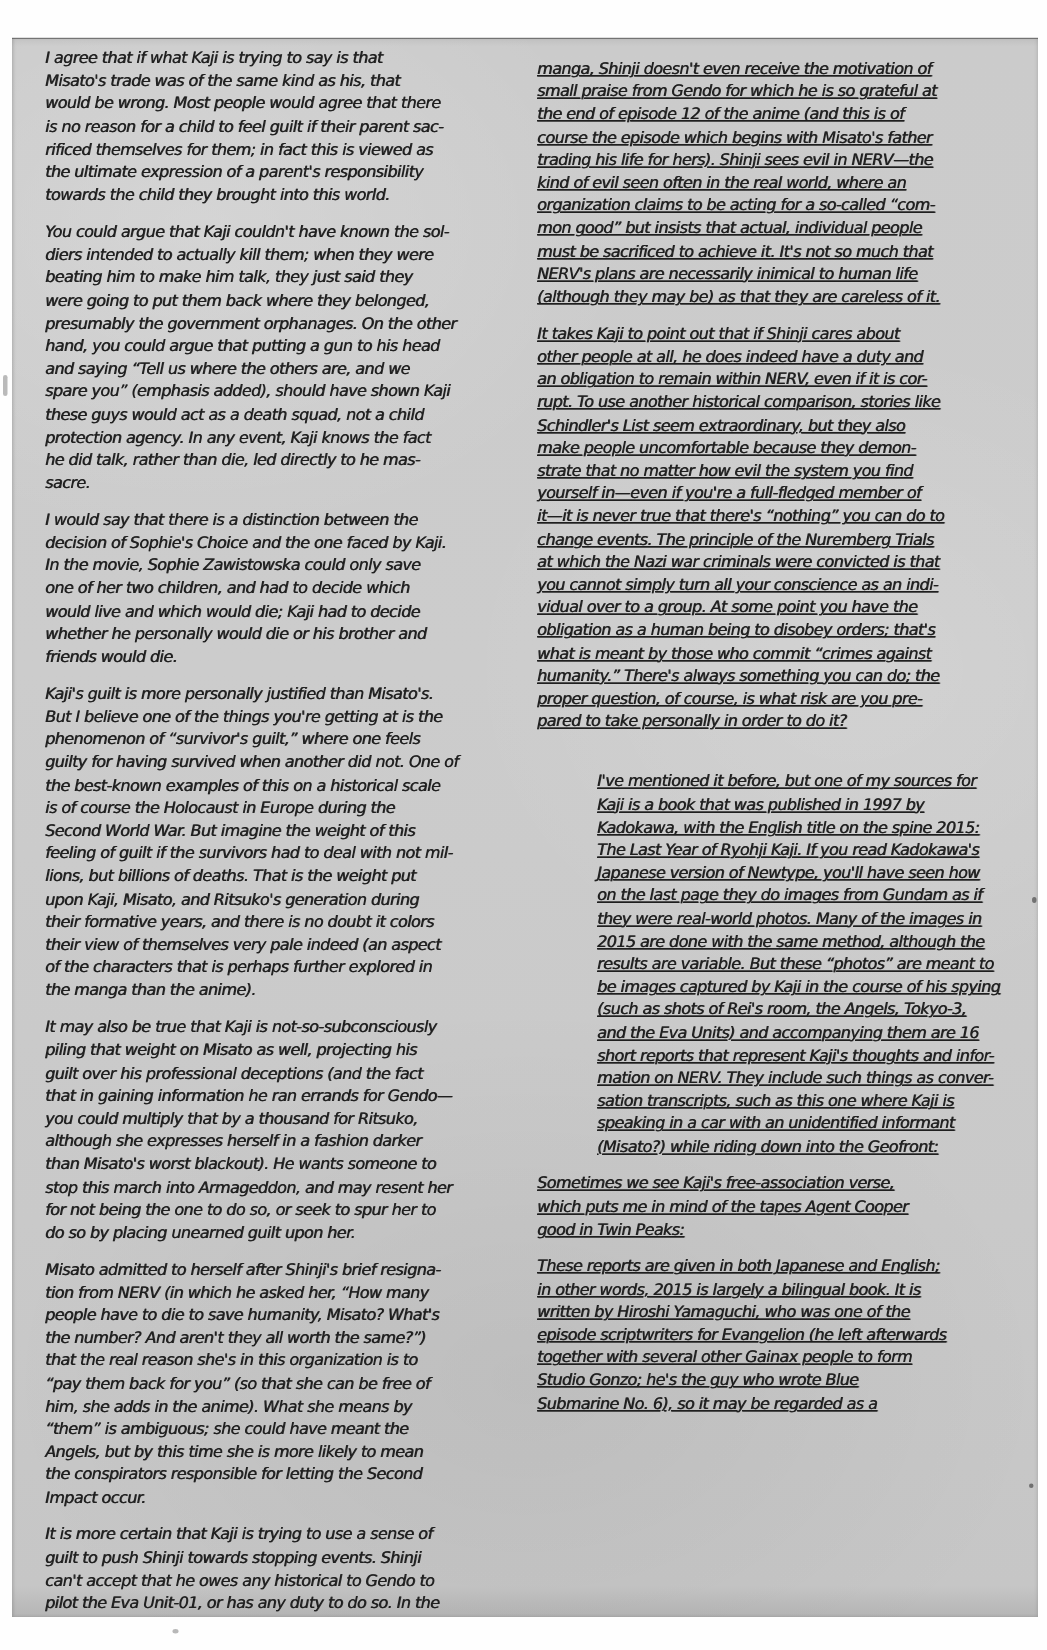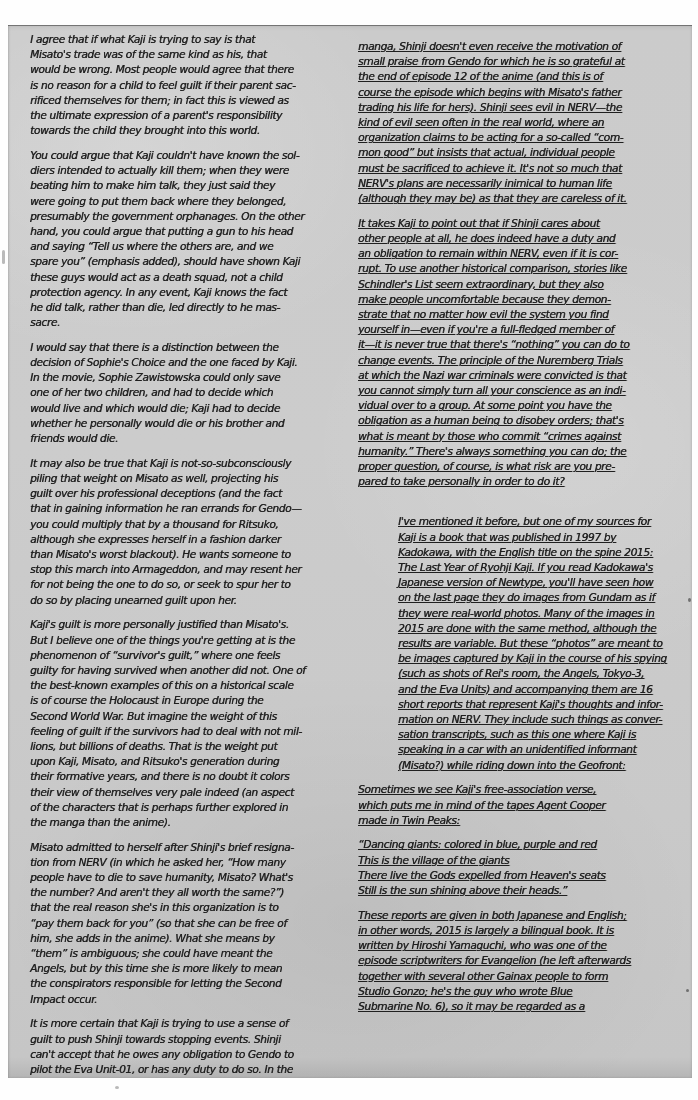--- a/index.html
+++ b/index.html
@@ -89,58 +89,58 @@
 protection agency. In any event, Kaji knows the fact
 he did talk, rather than die, led directly to he mas-
 sacre.</div>
         <div class="para">I would say that there is a distinction between the
 decision of Sophie's Choice and the one faced by Kaji.
 In the movie, Sophie Zawistowska could only save
 one of her two children, and had to decide which
 would live and which would die; Kaji had to decide
 whether he personally would die or his brother and
 friends would die.</div>
-        <div class="para">It may also be true that Kaji is not-so-subconsciously
-piling that weight on Misato as well, projecting his
-guilt over his professional deceptions (and the fact
-that in gaining information he ran errands for Gendo—
-you could multiply that by a thousand for Ritsuko,
-although she expresses herself in a fashion darker
-than Misato's worst blackout). He wants someone to
-stop this march into Armageddon, and may resent her
-for not being the one to do so, or seek to spur her to
-do so by placing unearned guilt upon her.</div>
         <div class="para">Kaji's guilt is more personally justified than Misato's.
 But I believe one of the things you're getting at is the
 phenomenon of “survivor's guilt,” where one feels
 guilty for having survived when another did not. One of
 the best-known examples of this on a historical scale
 is of course the Holocaust in Europe during the
 Second World War. But imagine the weight of this
 feeling of guilt if the survivors had to deal with not mil-
 lions, but billions of deaths. That is the weight put
 upon Kaji, Misato, and Ritsuko's generation during
 their formative years, and there is no doubt it colors
 their view of themselves very pale indeed (an aspect
 of the characters that is perhaps further explored in
 the manga than the anime).</div>
+        <div class="para">It may also be true that Kaji is not-so-subconsciously
+piling that weight on Misato as well, projecting his
+guilt over his professional deceptions (and the fact
+that in gaining information he ran errands for Gendo—
+you could multiply that by a thousand for Ritsuko,
+although she expresses herself in a fashion darker
+than Misato's worst blackout). He wants someone to
+stop this march into Armageddon, and may resent her
+for not being the one to do so, or seek to spur her to
+do so by placing unearned guilt upon her.</div>
         <div class="para">Misato admitted to herself after Shinji's brief resigna-
 tion from NERV (in which he asked her, “How many
 people have to die to save humanity, Misato? What's
 the number? And aren't they all worth the same?”)
 that the real reason she's in this organization is to
 “pay them back for you” (so that she can be free of
 him, she adds in the anime). What she means by
 “them” is ambiguous; she could have meant the
 Angels, but by this time she is more likely to mean
 the conspirators responsible for letting the Second
 Impact occur.</div>
         <div class="para">It is more certain that Kaji is trying to use a sense of
 guilt to push Shinji towards stopping events. Shinji
-can't accept that he owes any obligation to Gendo to
+can't accept that he owes any historical to Gendo to
 pilot the Eva Unit-01, or has any duty to do so. In the</div>
       </div>
     <div class="col col-right">
         <div class="para">manga, Shinji doesn't even receive the motivation of
 small praise from Gendo for which he is so grateful at
 the end of episode 12 of the anime (and this is of
 course the episode which begins with Misato's father
 trading his life for hers). Shinji sees evil in NERV—the
 kind of evil seen often in the real world, where an
 organization claims to be acting for a so-called “com-
@@ -178,25 +178,21 @@
 be images captured by Kaji in the course of his spying
 (such as shots of Rei's room, the Angels, Tokyo-3,
 and the Eva Units) and accompanying them are 16
 short reports that represent Kaji's thoughts and infor-
 mation on NERV. They include such things as conver-
 sation transcripts, such as this one where Kaji is
 speaking in a car with an unidentified informant
 (Misato?) while riding down into the Geofront:</div>
         <div class="para">Sometimes we see Kaji's free-association verse,
 which puts me in mind of the tapes Agent Cooper
-made in Twin Peaks:</div>
-        <div class="para">“Dancing giants: colored in blue, purple and red
-This is the village of the giants
-There live the Gods expelled from Heaven's seats
-Still is the sun shining above their heads.”</div>
+good in Twin Peaks:</div>
         <div class="para">These reports are given in both Japanese and English;
 in other words, 2015 is largely a bilingual book. It is
 written by Hiroshi Yamaguchi, who was one of the
 episode scriptwriters for Evangelion (he left afterwards
 together with several other Gainax people to form
 Studio Gonzo; he's the guy who wrote Blue
 Submarine No. 6), so it may be regarded as a</div>
       </div>
   </div>
   <div class="speck speck1"></div>

